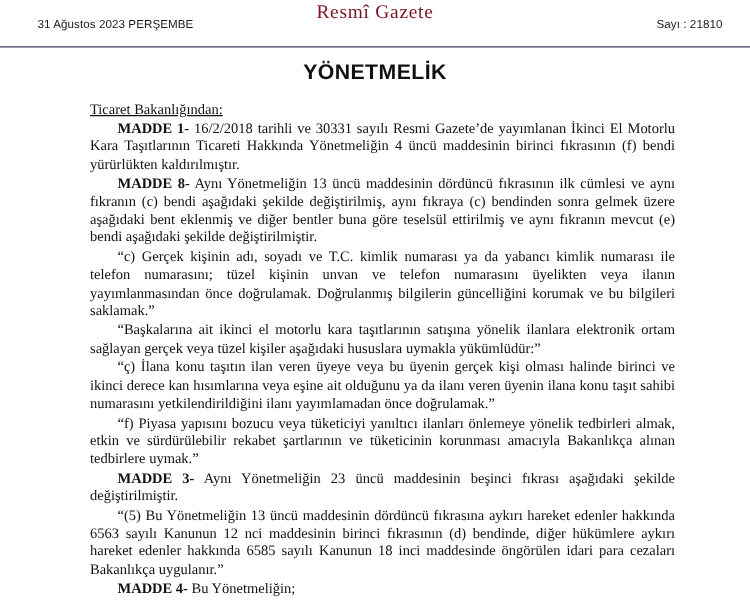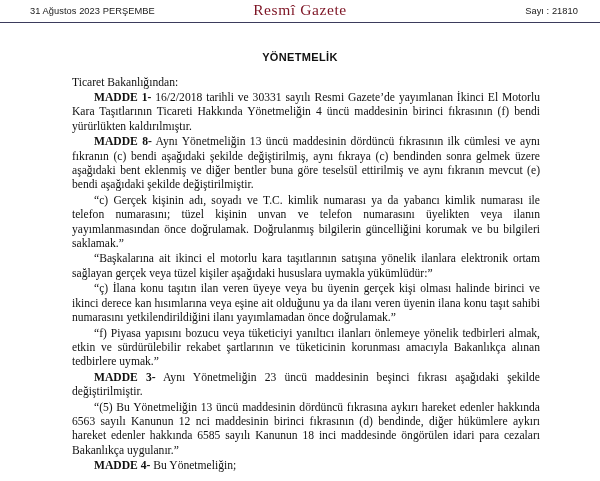--- a/index.html
+++ b/index.html
@@ -11,21 +11,21 @@
     width: 600px;
     height: 481px;
     overflow: hidden;
     font-family: "Liberation Serif", "DejaVu Serif", serif;
     color: #111111;
   }
 
   
   .masthead {
     position: relative;
-    height: 23px;
+    height: 38px;
     padding: 0 22px 0 30px;
     display: flex;
     align-items: center;
     justify-content: space-between;
     border-bottom: 1.6px solid #3b3b5c;
     box-sizing: border-box;
   }
   .masthead-date,
   .masthead-issue {
     font-family: "Liberation Sans", "DejaVu Sans", sans-serif;
@@ -44,35 +44,36 @@
     font-size: 15.5px;
     color: #7d1424;
     letter-spacing: .6px;
     pointer-events: none;
   }
 
   
   .section-heading {
     text-align: center;
     font-family: "Liberation Sans", "DejaVu Sans", sans-serif;
-    font-size: 11px;
+    font-size: 17px;
     font-weight: 700;
     color: #111111;
     letter-spacing: .35px;
-    margin-top: 28px;
+    margin-top: 10px;
   }
 
   
   .doc {
     padding: 0 60px 0 72px;
     box-sizing: border-box;
     margin-top: 13px;
   }
   .issuer {
     font-size: 11.6px;
+    text-decoration: underline;
     margin-bottom: 2px;
   }
   .doc-title {
     text-align: center;
     font-size: 11.5px;
     font-weight: 700;
     letter-spacing: .2px;
     line-height: 14.2px;
     margin: 0 0 7px 0;
   }

